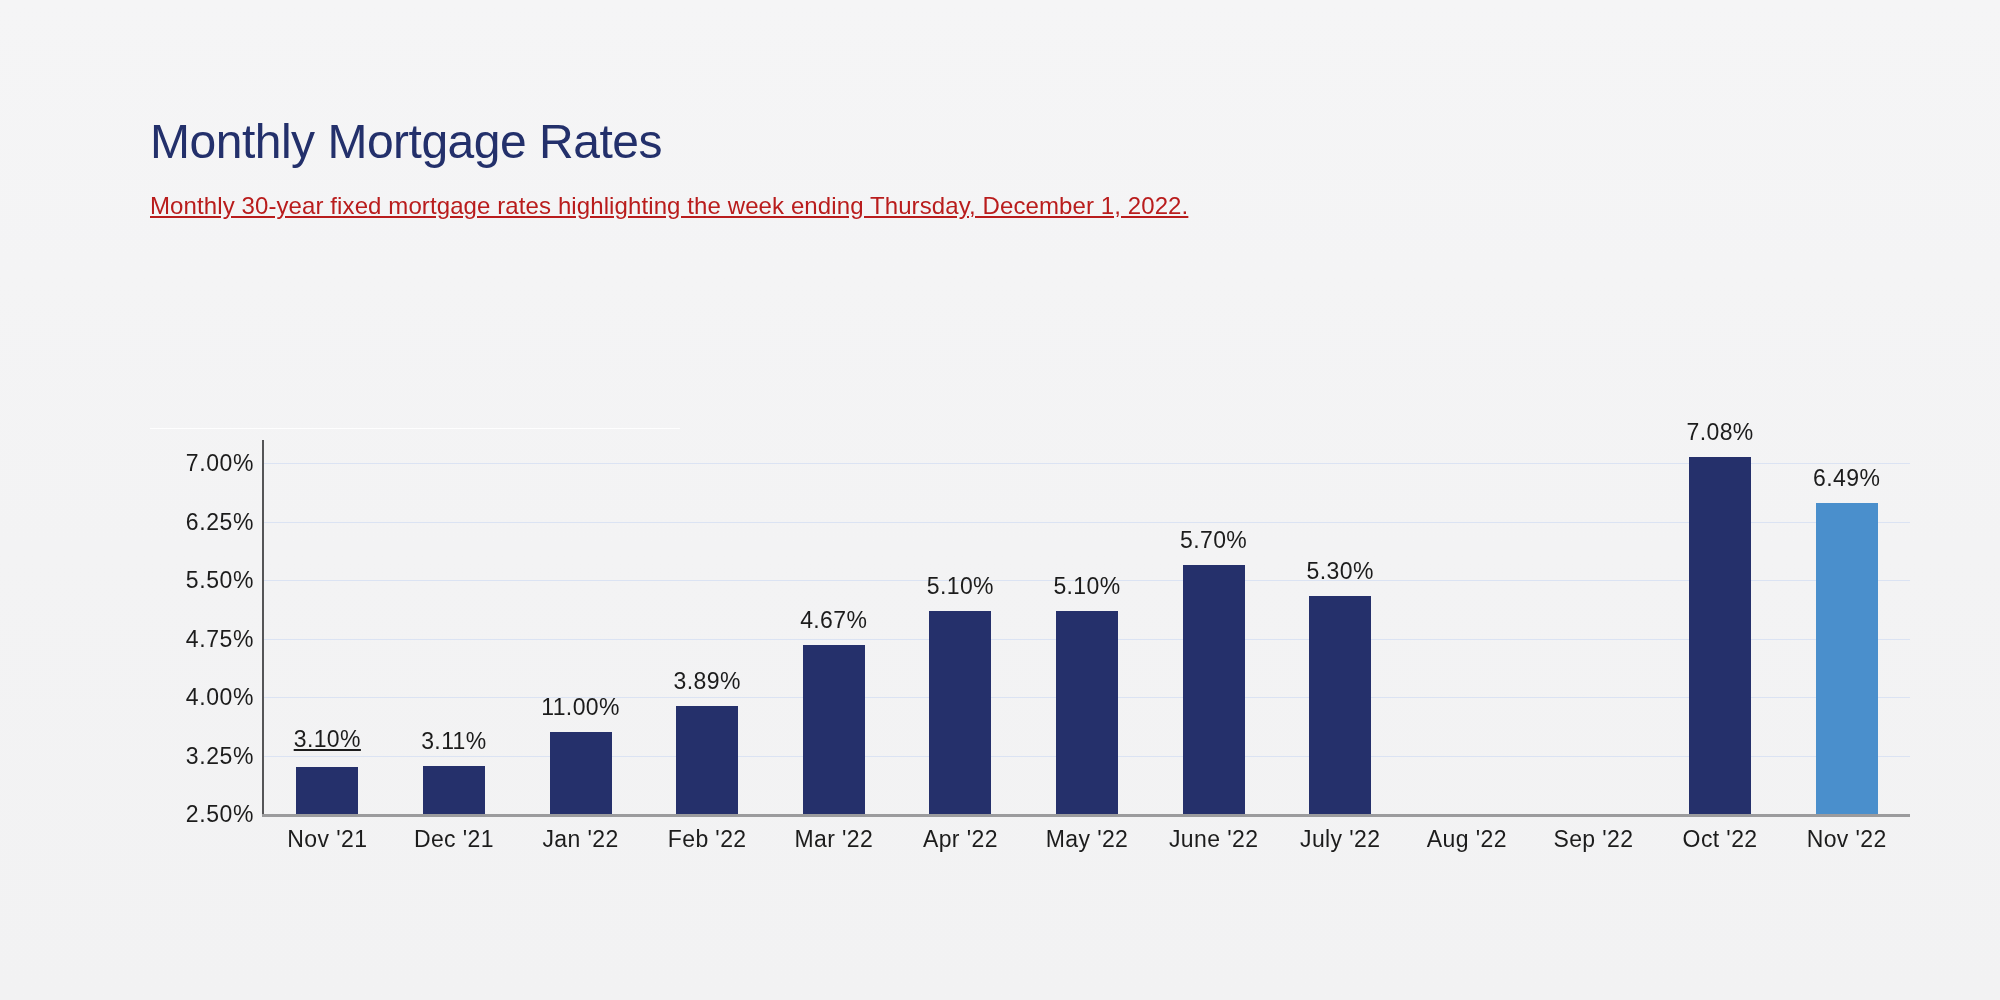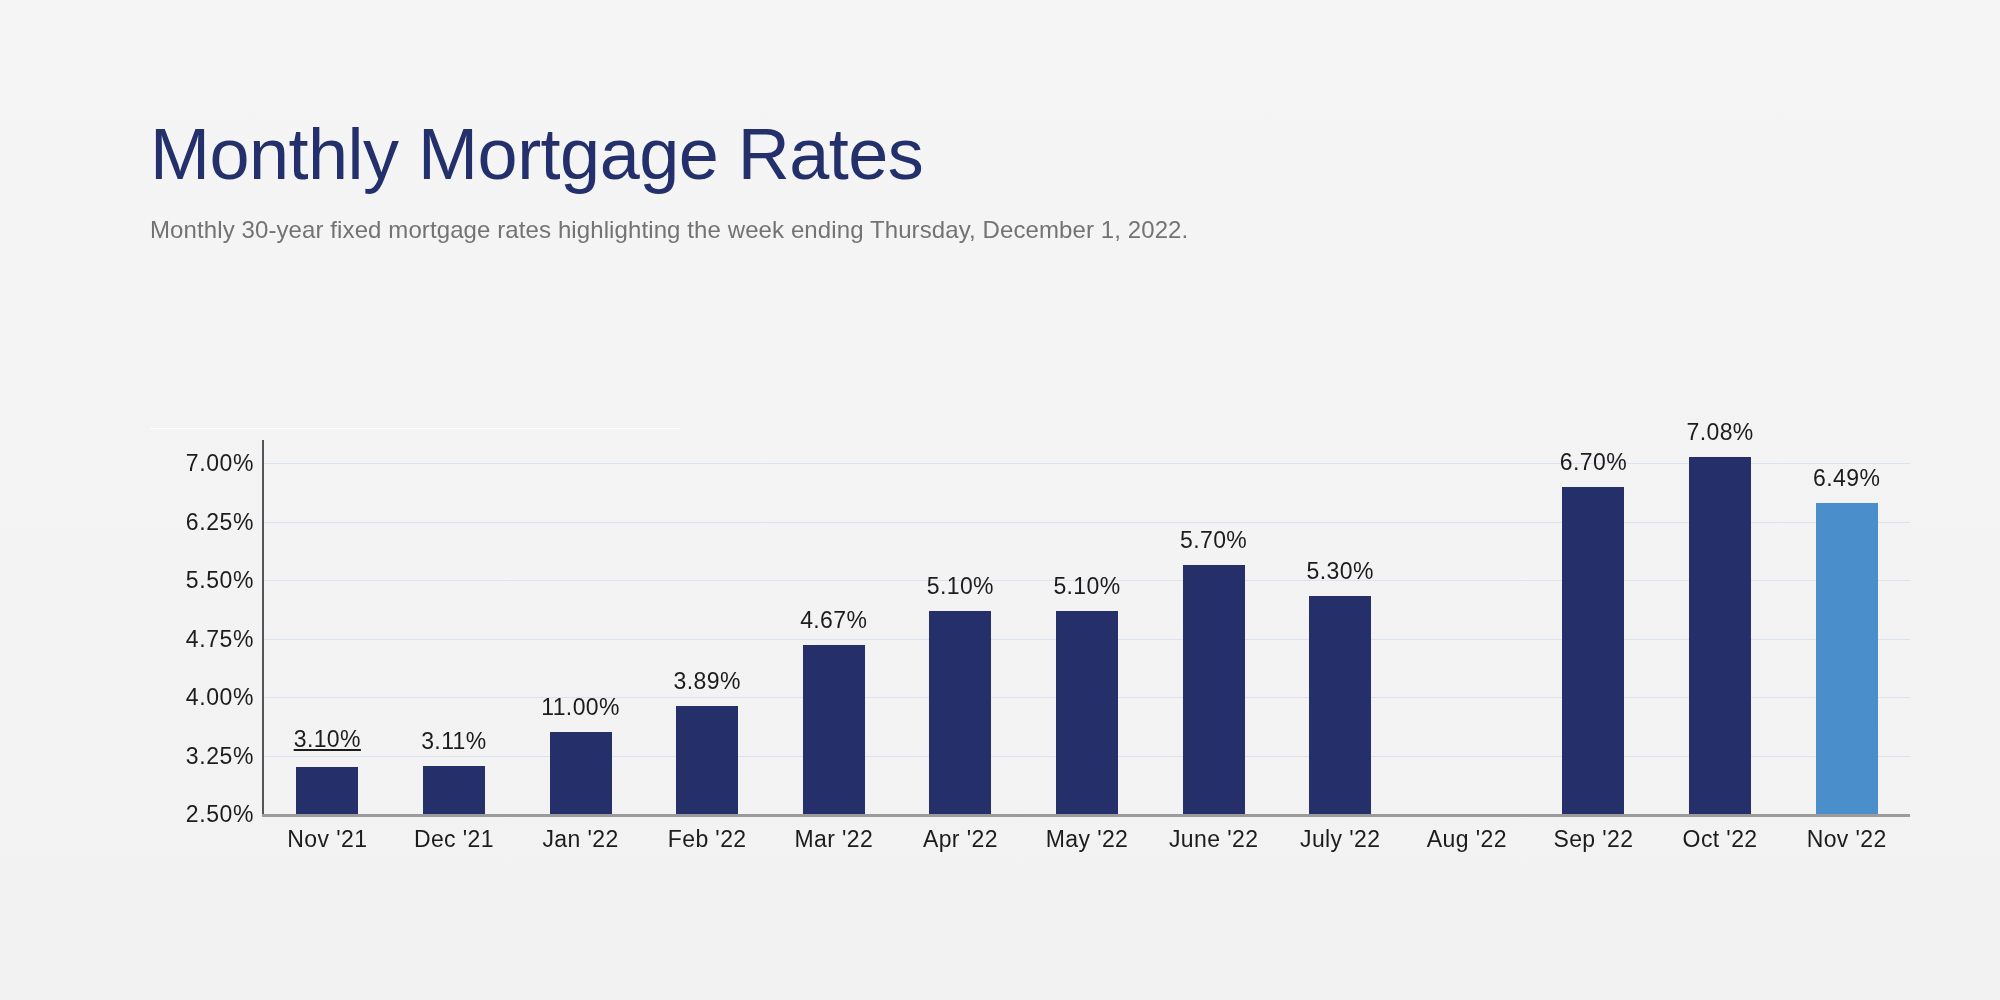--- a/index.html
+++ b/index.html
@@ -18,21 +18,21 @@
   }
 
   
   #header {
     position: absolute;
     left: 150px;
     top: 118px;
     width: 1700px;
   }
   #chart-title {
-    font-size: 72px;
+    font-size: 48px;
     font-weight: 400;
     letter-spacing: -0.5px;
     color: #23306b;
     line-height: 1.0;
     margin: 0;
     white-space: nowrap;
   }
   #chart-subtitle {
     font-size: 24px;
     font-weight: 400;
@@ -168,21 +168,21 @@
     color: #1c1c1c;
     white-space: nowrap;
     letter-spacing: 0.4px;
   }
 </style>
 </head>
 <body>
 
 <div id="header">
   <h1 id="chart-title" style="color: rgb(35, 48, 107);">Monthly Mortgage Rates</h1>
-  <p id="chart-subtitle" style="color: #737373;">Monthly 30-year fixed mortgage rates highlighting the week ending Thursday, December 1, 2022.</p>
+  <p id="chart-subtitle" style="color: #b91c1c; text-decoration: underline;">Monthly 30-year fixed mortgage rates highlighting the week ending Thursday, December 1, 2022.</p>
 </div>
 
 <div id="chart-region">
 
   <div id="panel-edge"></div>
 
   <div id="plot-wrap">
 
     <div id="y-axis-labels">
         <div class="y-tick-label" style="top: 23.375px;">7.00%</div>
@@ -235,24 +235,20 @@
             <div class="bar" style="height: 202.583px; background: rgb(37, 48, 107);"></div>
             <div class="bar-label" style="top: 133.417px;">5.10%</div>
           </div>
           <div class="bar-slot" style="left: 886.308px; width: 126.615px;">
             <div class="bar" style="height: 249.333px; background: rgb(37, 48, 107);"></div>
             <div class="bar-label" style="top: 86.6667px;">5.70%</div>
           </div>
           <div class="bar-slot" style="left: 1012.92px; width: 126.615px;">
             <div class="bar" style="height: 218.167px; background: rgb(37, 48, 107);"></div>
             <div class="bar-label" style="top: 117.833px;">5.30%</div>
-          </div>
-          <div class="bar-slot" style="left: 1266.15px; width: 126.615px;">
-            <div class="bar" style="height: 327.25px; background: rgb(37, 48, 107);"></div>
-            <div class="bar-label" style="top: 8.75px;">6.70%</div>
           </div>
           <div class="bar-slot" style="left: 1392.77px; width: 126.615px;">
             <div class="bar" style="height: 356.858px; background: rgb(37, 48, 107);"></div>
             <div class="bar-label" style="top: -20.8583px;">7.08%</div>
           </div>
           <div class="bar-slot" style="left: 1519.38px; width: 126.615px;">
             <div class="bar" style="height: 310.887px; background: rgb(74, 143, 204);"></div>
             <div class="bar-label" style="top: 25.1125px;">6.49%</div>
           </div>
         </div>

